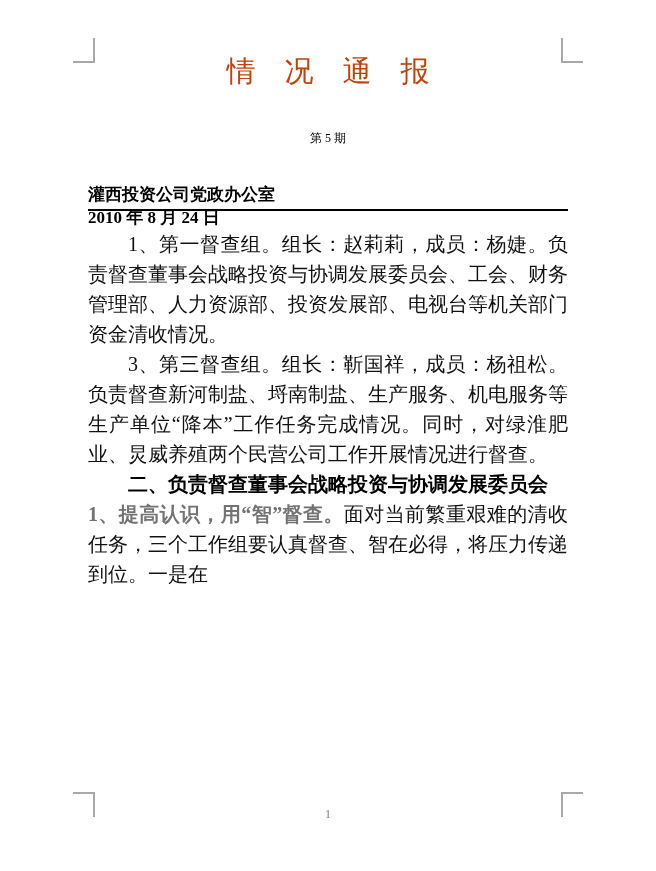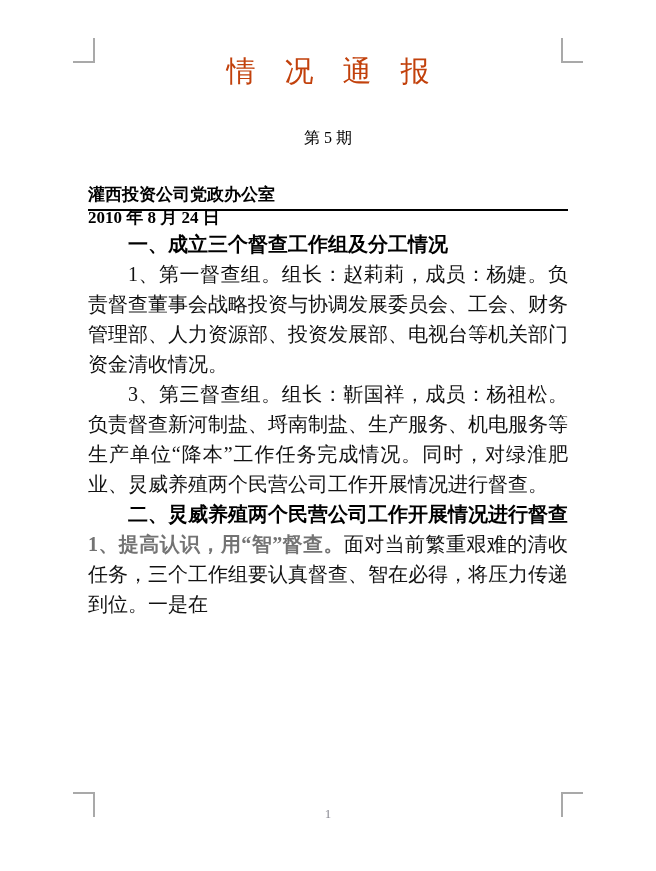--- a/index.html
+++ b/index.html
@@ -44,21 +44,21 @@
     font-weight: 500;
     color: #c2410c;
     white-space: pre;
   }
   .doc-issue {
     position: absolute;
     top: 126px;
     left: 0;
     width: 480px;
     text-align: center;
-    font-size: 16px;
+    font-size: 12px;
     line-height: 24px;
     color: #000000;
     white-space: pre;
   }
   .masthead {
     position: absolute;
     top: 183px;
     left: 0;
     width: 480px;
     display: flex;
@@ -125,28 +125,27 @@
 
     <div class="masthead">
       <span>灌西投资公司党政办公室</span>
       <span>2010 年 8 月 24 日</span>
     </div>
 
     <div class="masthead-rule"></div>
 
     <div class="body-text">
 
-      <p class="indent heading">一、成立三个督查工作组及分工情况</p>
 
       <p class="indent">1、第一督查组。组长：赵莉莉，成员：杨婕。负责督查董事会战略投资与协调发展委员会、工会、财务管理部、人力资源部、投资发展部、电视台等机关部门资金清收情况。</p>
 
 
       <p class="indent">3、第三督查组。组长：靳国祥，成员：杨祖松。负责督查新河制盐、埒南制盐、生产服务、机电服务等生产单位“降本”工作任务完成情况。同时，对绿淮肥业、炅威养殖两个民营公司工作开展情况进行督查。</p>
 
-      <p class="indent heading">二、炅威养殖两个民营公司工作开展情况进行督查</p>
+      <p class="indent heading">二、负责督查董事会战略投资与协调发展委员会</p>
 
       <p class="noindent"><span class="lead">1、提高认识，用“智”督查。</span><span>面对当前繁重艰难的清收任务，三个工作组要认真督查、智在必得，将压力传递到位。一是在</span></p>
     </div>
 
     <div class="page-number">1</div>
 
   </div>
 </div>
 
 </body></html>

